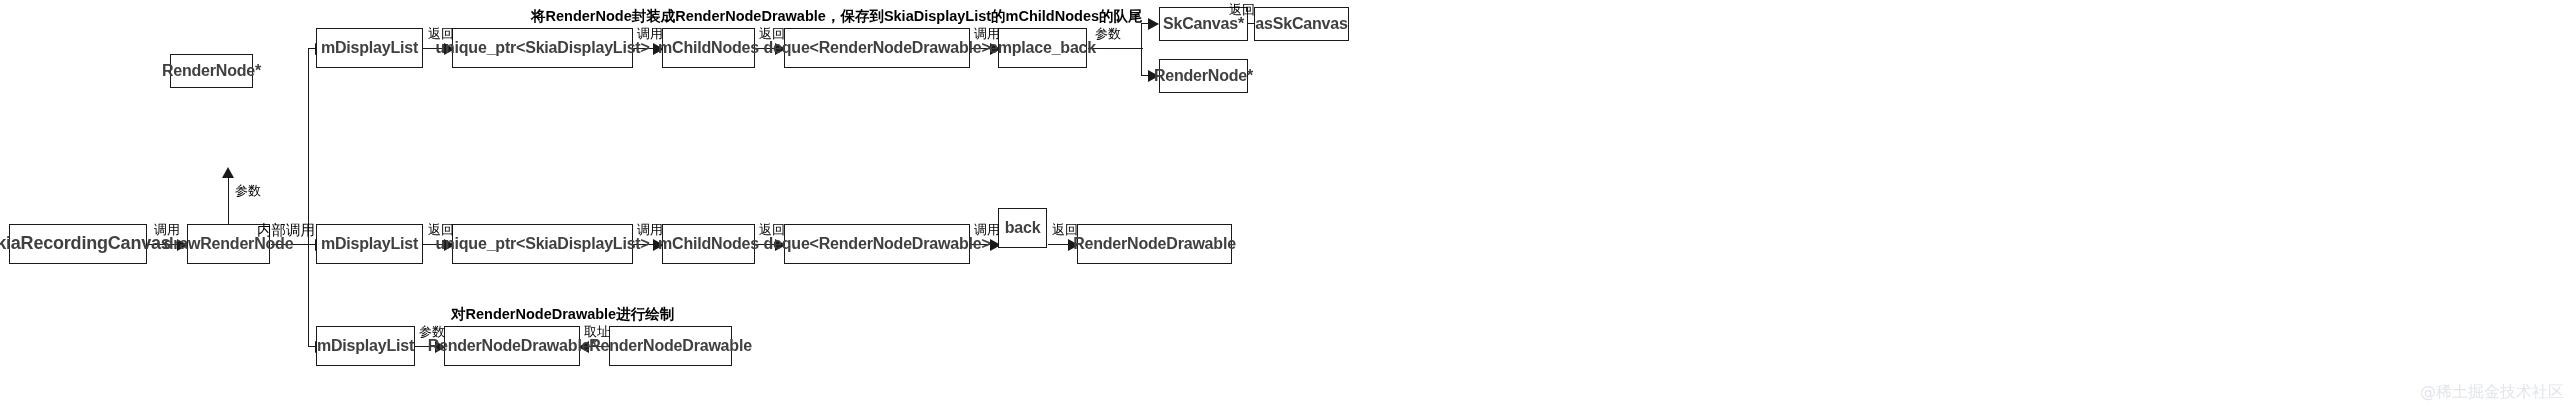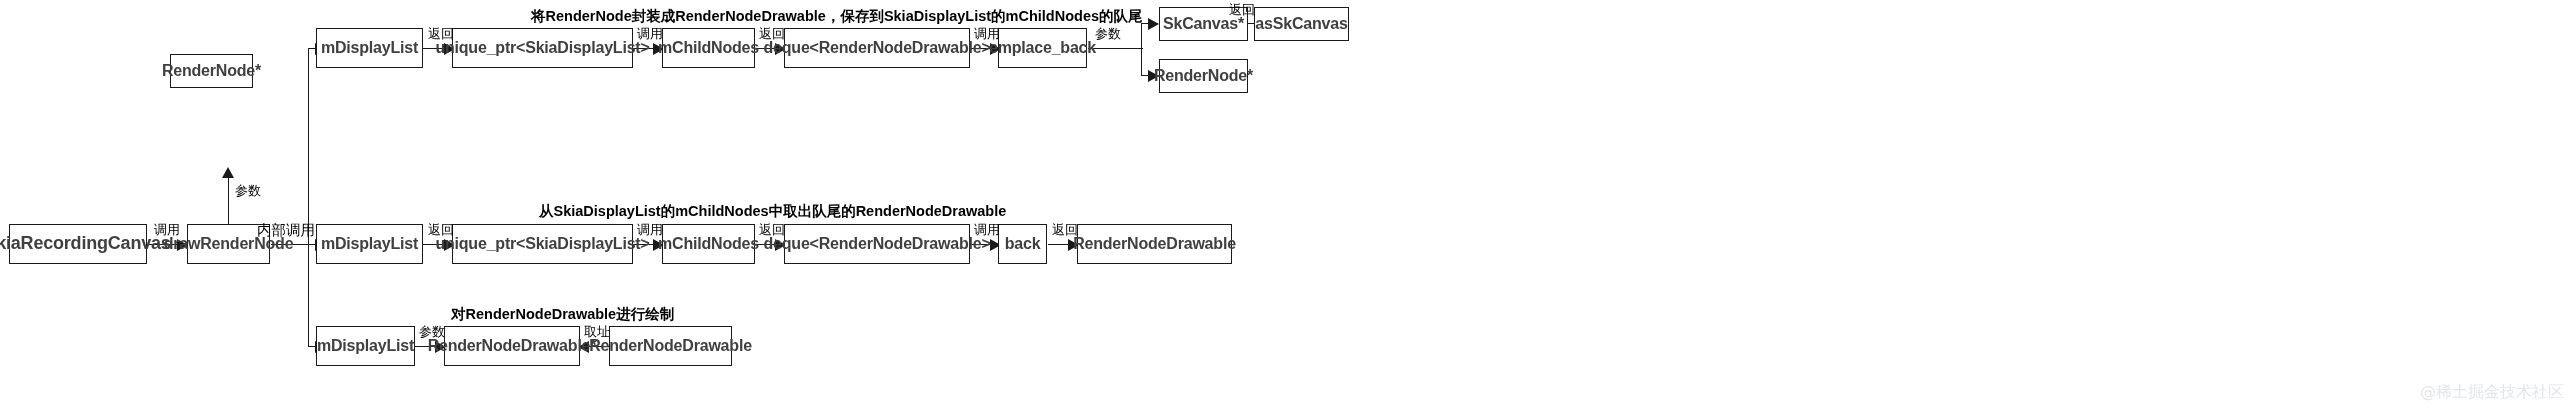--- a/index.html
+++ b/index.html
@@ -173,21 +173,21 @@
   <div class="node" style="left:1159px; top:59px; width:89px; height:34px; font-size:16px;">RenderNode*</div>
 
   <div class="node" style="left:316px; top:224px; width:107px; height:40px; font-size:16px;">mDisplayList</div>
 
   <div class="node" style="left:452px; top:224px; width:181px; height:40px; font-size:16px;">unique_ptr&lt;SkiaDisplayList&gt;</div>
 
   <div class="node" style="left:662px; top:224px; width:93px; height:40px; font-size:16px;">mChildNodes</div>
 
   <div class="node" style="left:784px; top:224px; width:186px; height:40px; font-size:16px;">deque&lt;RenderNodeDrawable&gt;</div>
 
-  <div class="node" style="left:998px; top:224px; width:49px; height:40px; font-size:16px;">back</div>
+  <div class="node" style="left:998px; top:208px; width:49px; height:40px; font-size:16px;">back</div>
 
   <div class="node" style="left:1077px; top:224px; width:155px; height:40px; font-size:16px;">RenderNodeDrawable</div>
 
   <div class="node" style="left:316px; top:326px; width:99px; height:40px; font-size:16px;">mDisplayList</div>
 
   <div class="node" style="left:444px; top:326px; width:136px; height:40px; font-size:16px;">RenderNodeDrawable*</div>
 
   <div class="node" style="left:609px; top:326px; width:123px; height:40px; font-size:16px;">RenderNodeDrawable</div>
 
   <div class="edge-label" style="left:154px; top:223px;">调用</div>
@@ -217,20 +217,19 @@
   <div class="edge-label" style="left:974px; top:223px;">调用</div>
 
   <div class="edge-label" style="left:1052px; top:223px;">返回</div>
 
   <div class="edge-label" style="left:419px; top:325px;">参数</div>
 
   <div class="edge-label" style="left:584px; top:325px;">取址</div>
 
   <div class="note" style="left:531px; top:8.5px;">将RenderNode封装成RenderNodeDrawable，保存到SkiaDisplayList的mChildNodes的队尾</div>
 
-  <div class="note" style="left:539px; top:204px;">从SkiaDisplayList的mChildNodes中取出队尾的RenderNodeDrawable</div>
 
   <div class="note" style="left:451px; top:307px;">对RenderNodeDrawable进行绘制</div>
 
   <div class="watermark" style="right:12px; bottom:6.8px;">@稀土掘金技术社区</div>
 
 </div>
 
 
 </body></html>

